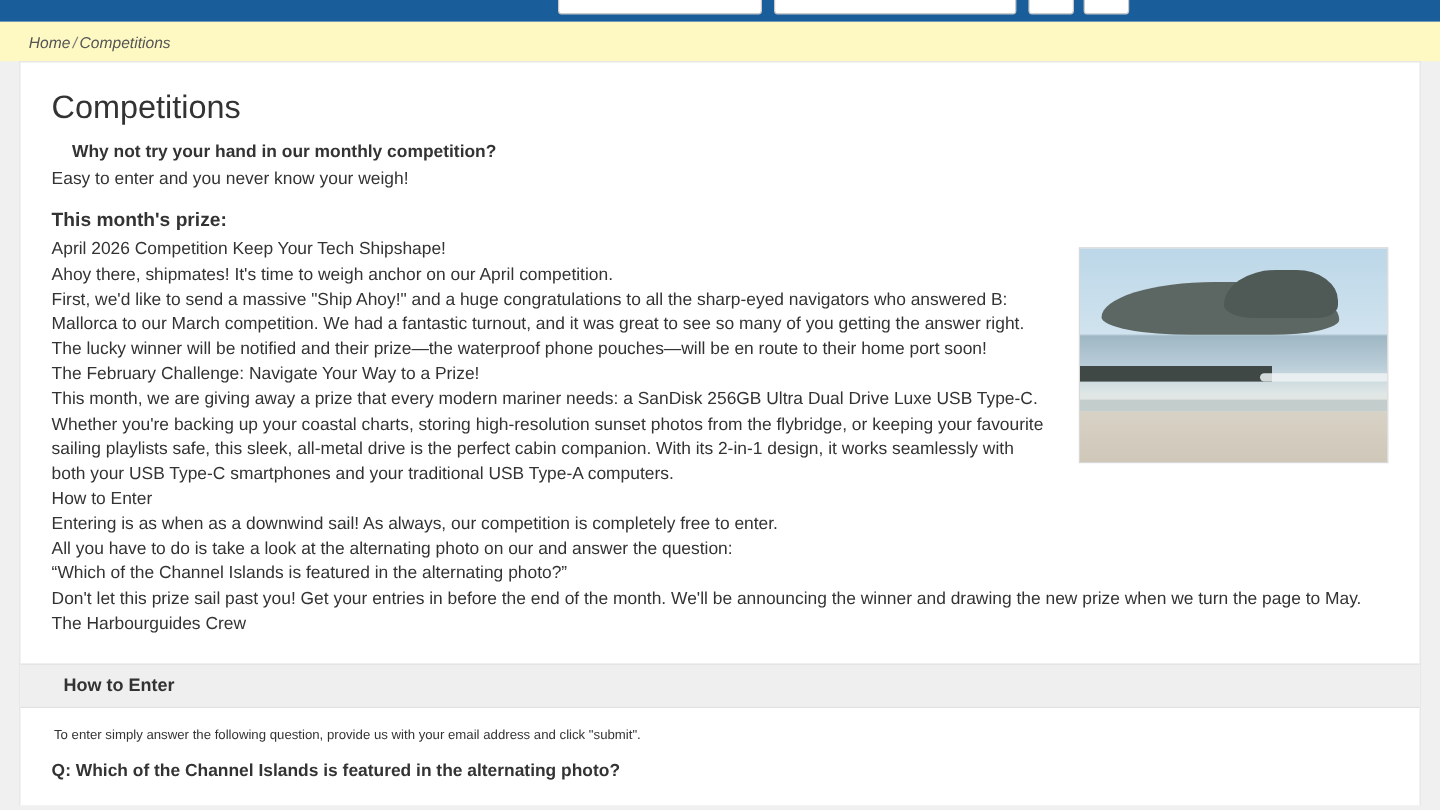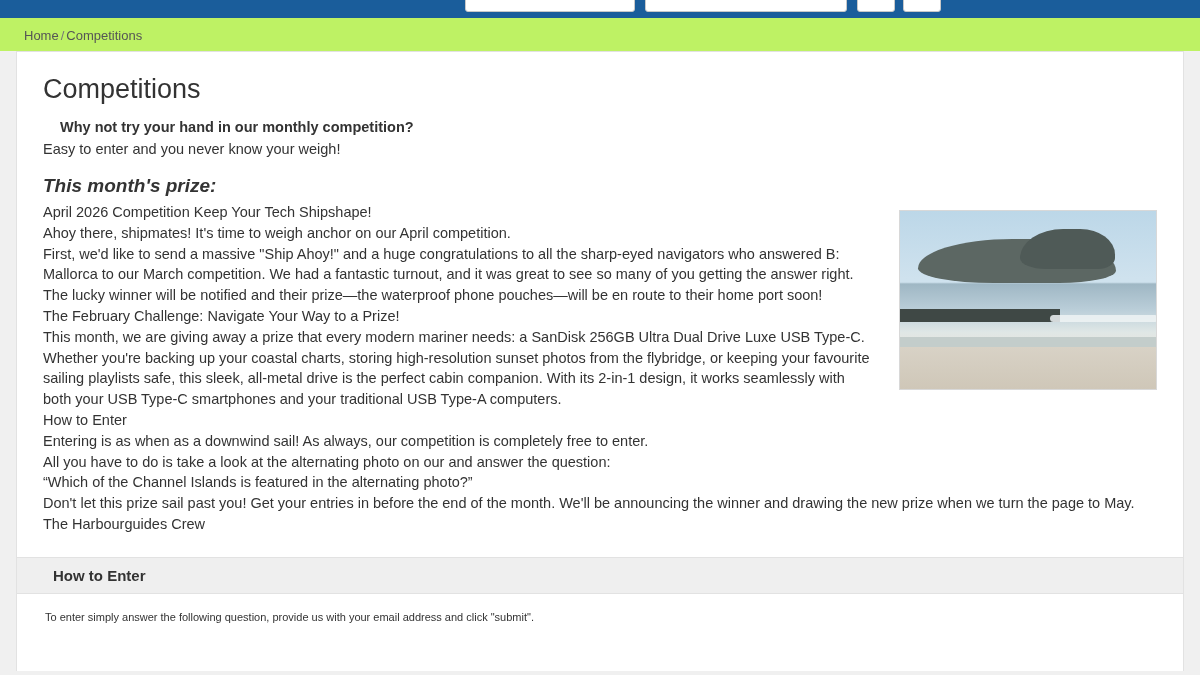--- a/index.html
+++ b/index.html
@@ -46,21 +46,22 @@
     border-radius: 3px;
   }
   .nav-btn.one { left: 857px; }
   .nav-btn.two { left: 903px; }
 
   
   .breadcrumb {
     padding: 10px 0 8px 24px;
     font-size: 13px;
     color: #555555;
-    background: #bef264;
+    background: #fef9c3;
+    font-style: italic;
   }
   .breadcrumb a {
     color: #555555;
     text-decoration: none;
   }
   .breadcrumb .sep { color: #777777; margin: 0 2px; }
 
   
   .panel {
     margin: 0 16px;
@@ -83,24 +84,23 @@
     font-weight: bold;
     color: #333333;
     margin: 0 0 6px 17px;
   }
   .lead-text {
     font-size: 14.5px;
     margin: 0 0 18px 0;
     color: #333333;
   }
   .prize-head {
-    font-size: 19px;
+    font-size: 16px;
     font-weight: bold;
     margin: 0 0 5px 0;
-    font-style: italic;
   }
   .article {
     position: relative;
   }
   .article p {
     font-size: 14.5px;
     line-height: 20.8px;
     margin: 0 0 0 0;
     color: #333333;
   }
@@ -234,14 +234,15 @@
     <p>All you have to do is take a look at the alternating photo on our and answer the question:</p>
     <p>“Which of the Channel Islands is featured in the alternating photo?”</p>
     <p>Don't let this prize sail past you! Get your entries in before the end of the month. We'll be announcing the winner and drawing the new prize when we turn the page to May.</p>
     <p>The Harbourguides Crew</p>
   </div>
 
   <div class="section-head">How to Enter</div>
 
   <p class="enter-intro">To enter simply answer the following question, provide us with your email address and click "submit".</p>
 
+  <p class="question">Q: Which of the Channel Islands is featured in the alternating photo?</p>
 
 </div>
 
 </body></html>

